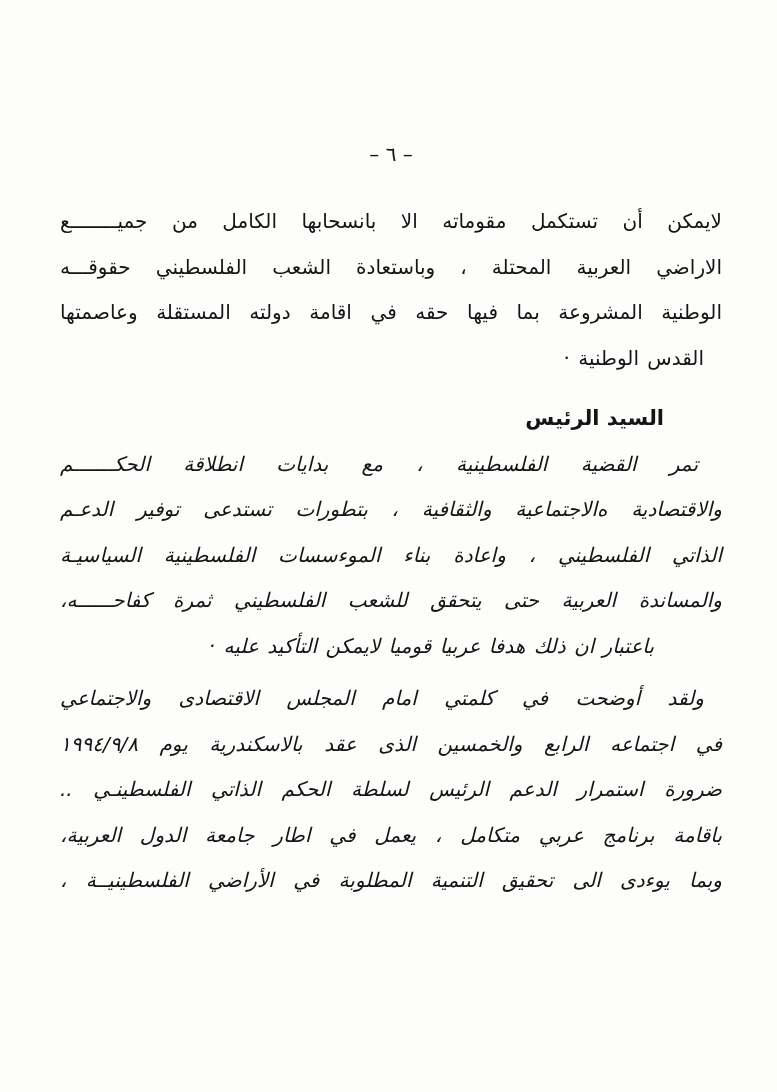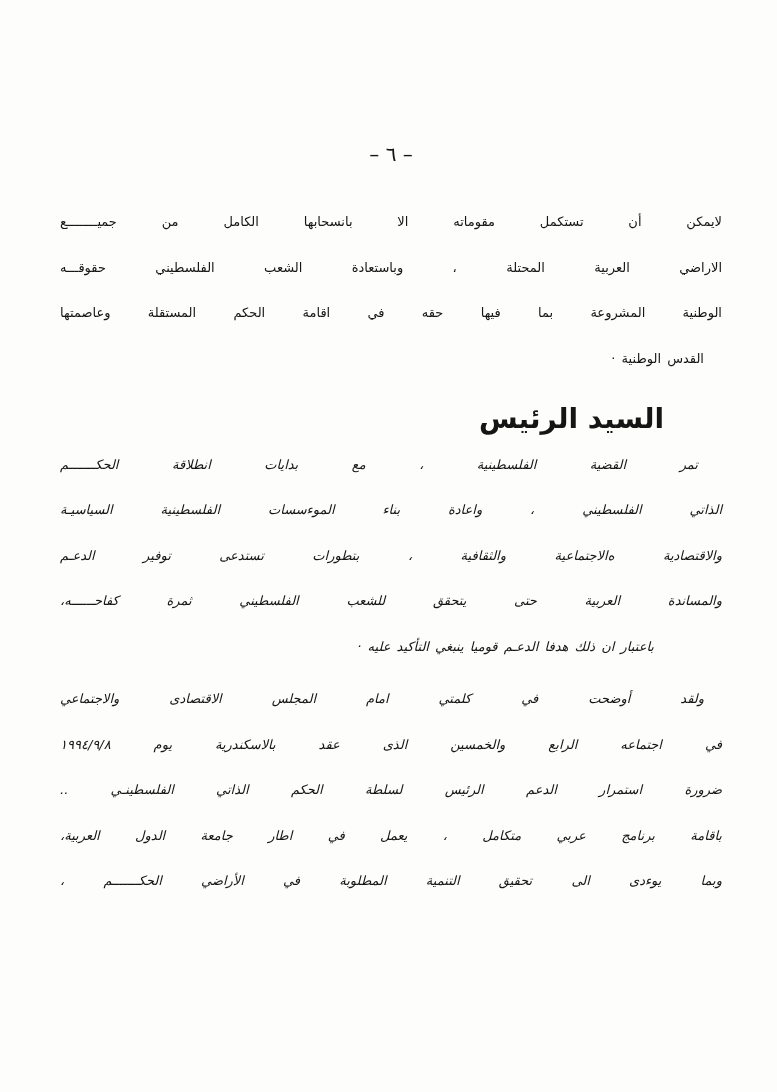--- a/index.html
+++ b/index.html
@@ -28,31 +28,31 @@
     font-size: 20px;
     letter-spacing: 2px;
     direction: rtl;
   }
   .para { margin: 0; }
   .p1 { margin-top: 32px; }
   .heading-block {
     margin-top: 15px;
     height: 45.5px;
     line-height: 45.5px;
-    font-size: 28px;
+    font-size: 21px;
     font-weight: bold;
     text-align: right;
     padding-right: 58px;
   }
   .p2 { margin-top: 0; font-style: italic; }
   .p3 { margin-top: 7px; font-style: italic; }
   .line {
     height: 45.5px;
     line-height: 45.5px;
-    font-size: 13px;
+    font-size: 20px;
     text-align: justify;
     text-align-last: justify;
     word-spacing: 2px;
   }
   .line.short {
     text-align: right;
     text-align-last: right;
   }
   .ind-sm  { padding-right: 18px; }
   .ind-md  { padding-right: 24px; }
@@ -61,35 +61,35 @@
 </head>
 <body>
 
 <div class="page">
 
   <div class="pagenum">– ٦ –</div>
 
   <div class="para p1">
     <div class="line">لايمكن أن تستكمل مقوماته الا بانسحابها الكامل من جميــــــــع</div>
     <div class="line">الاراضي العربية المحتلة ، وباستعادة الشعب الفلسطيني حقوقـــه</div>
-    <div class="line">الوطنية المشروعة بما فيها حقه في اقامة الحكم المستقلة وعاصمتها</div>
+    <div class="line">الوطنية المشروعة بما فيها حقه في اقامة دولته المستقلة وعاصمتها</div>
     <div class="line short ind-sm">القدس الوطنية ·</div>
   </div>
 
   <div class="heading-block">السيد الرئيس</div>
 
   <div class="para p2">
     <div class="line ind-md">تمر القضية الفلسطينية ، مع بدايات انطلاقة الحكـــــــم</div>
+    <div class="line">والاقتصادية ه‌الاجتماعية والثقافية ، بتطورات تستدعى توفير الدعـم</div>
     <div class="line">الذاتي الفلسطيني ، واعادة بناء الموءسسات الفلسطينية السياسيـة</div>
-    <div class="line">والاقتصادية ه‌الاجتماعية والثقافية ، بتطورات تستدعى توفير الدعـم</div>
     <div class="line">والمساندة العربية حتى يتحقق للشعب الفلسطيني ثمرة كفاحــــــه،</div>
-    <div class="line short ind-lg">باعتبار ان ذلك هدفا الدعـم قوميا ينبغي التأكيد عليه ·</div>
+    <div class="line short ind-lg">باعتبار ان ذلك هدفا عربيا قوميا لايمكن التأكيد عليه ·</div>
   </div>
 
   <div class="para p3">
     <div class="line ind-sm">ولقد أوضحت في كلمتي امام المجلس الاقتصادى والاجتماعي</div>
     <div class="line">في اجتماعه الرابع والخمسين الذى عقد بالاسكندرية يوم ١٩٩٤/٩/٨</div>
     <div class="line">ضرورة استمرار الدعم الرئيس لسلطة الحكم الذاتي الفلسطينـي ..</div>
     <div class="line">باقامة برنامج عربي متكامل ، يعمل في اطار جامعة الدول العربية،</div>
-    <div class="line">وبما يوءدى الى تحقيق التنمية المطلوبة في الأراضي الحكـــــــم ،</div>
+    <div class="line">وبما يوءدى الى تحقيق التنمية المطلوبة في الأراضي الفلسطينيــة ،</div>
   </div>
 
 </div>
 
 </body></html>

